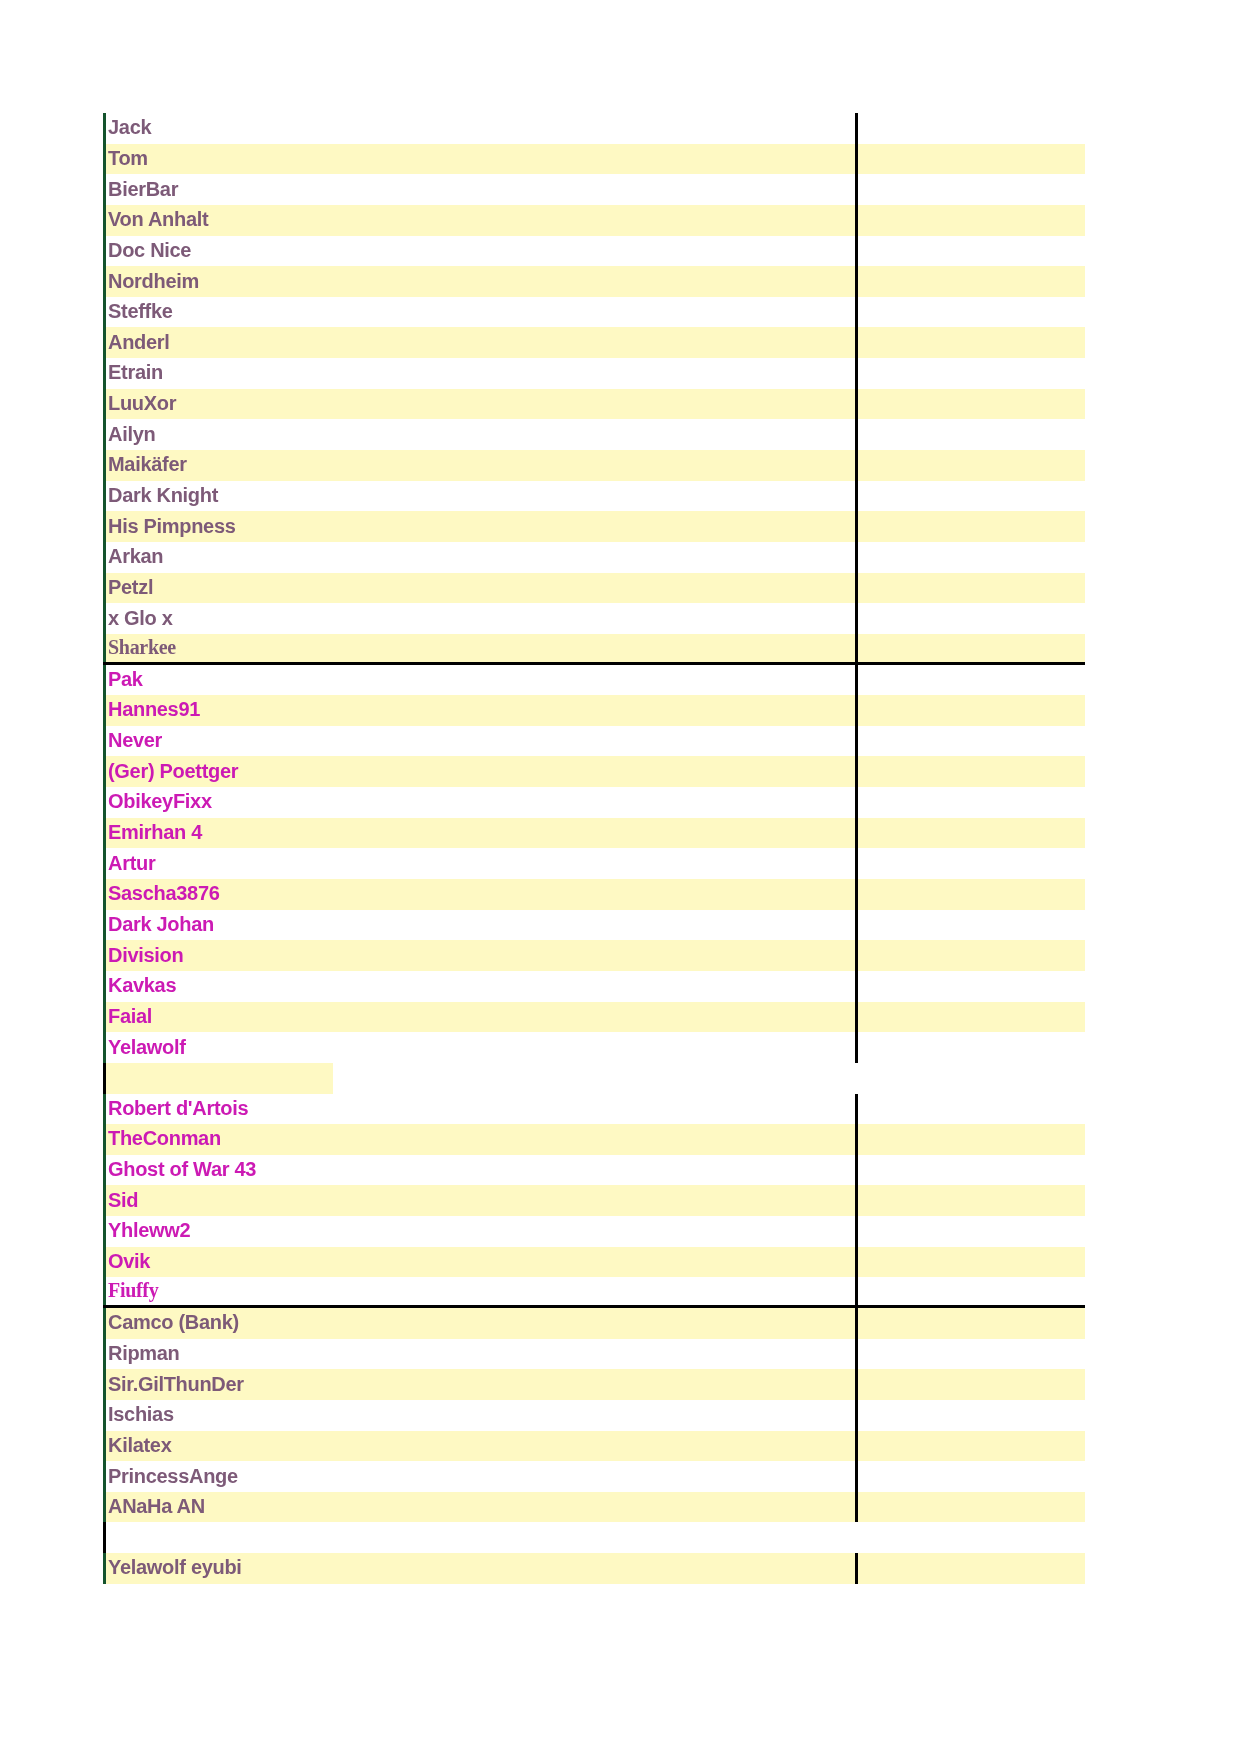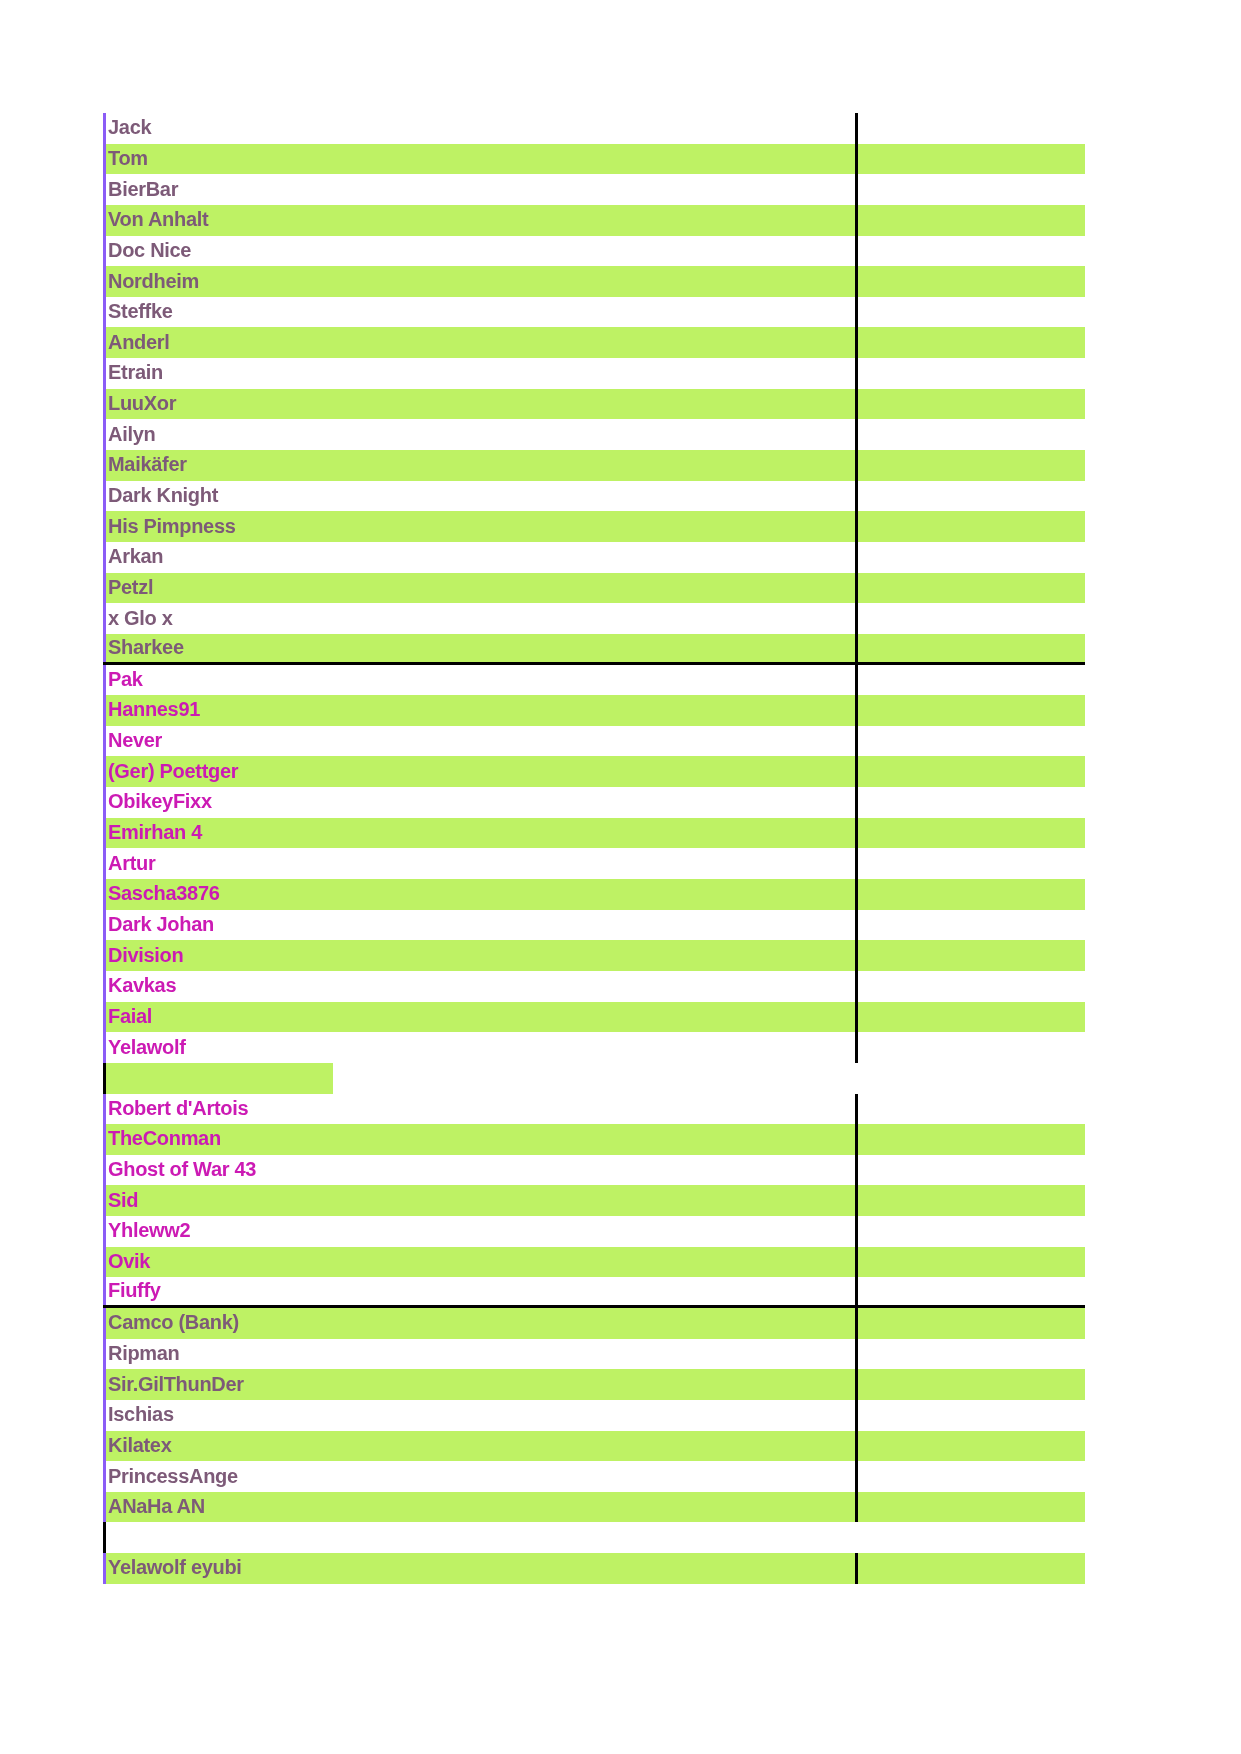--- a/index.html
+++ b/index.html
@@ -1,25 +1,25 @@
 <!DOCTYPE html>
 <html><head>
 <meta charset="utf-8">
 <style>
   html, body { margin:0; padding:0; background:#ffffff; }
   body { width:1241px; height:1754px; position:relative; overflow:hidden; font-family:"Liberation Sans", "DejaVu Sans", sans-serif; }
   #sheet { position:absolute; left:103px; top:113px; width:982px; }
   .row { position:relative; height:30.65px; display:flex; }
-  .row.alt .c1, .row.alt .c2 { background:#bef264; }
-  .c1 { width:752px; height:100%; border-left:3px solid #8b5cf6; box-sizing:border-box; position:relative; }
+  .row.alt .c1, .row.alt .c2 { background:#fef9c3; }
+  .c1 { width:752px; height:100%; border-left:3px solid #14532d; box-sizing:border-box; position:relative; }
   .c2 { width:230px; height:100%; border-left:3px solid #000; box-sizing:border-box; }
   .name { position:absolute; left:2px; top:50%; transform:translateY(-52%); font-weight:bold; font-size:20px; letter-spacing:-0.3px; white-space:nowrap; }
   .g1 .name, .g3 .name { color:#7d5a78; }
   .g2 .name { color:#cc1ab4; }
-  .row.sep { border-bottom:3px solid #000; box-sizing:border-box; }
+  .row.sep { border-bottom:3px solid #000; box-sizing:border-box;font-family:Liberation Serif, serif; }
 </style>
 </head>
 <body>
 
 <div id="sheet">
     <div class="row g1">
       <div class="c1">
         <span class="name">Jack</span>
       </div>
       <div class="c2"></div>

